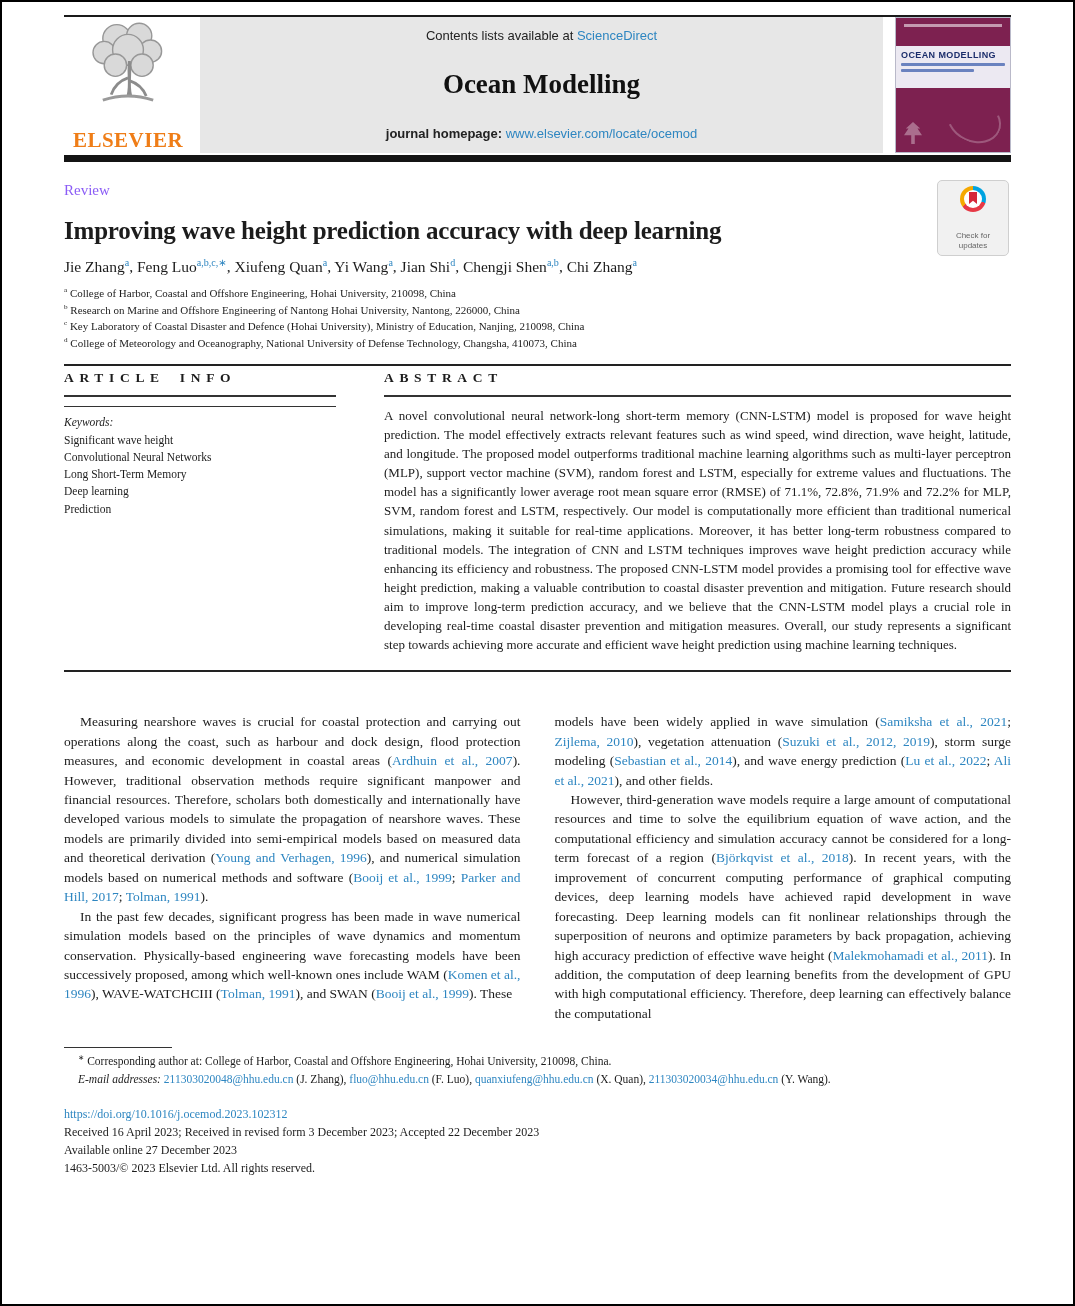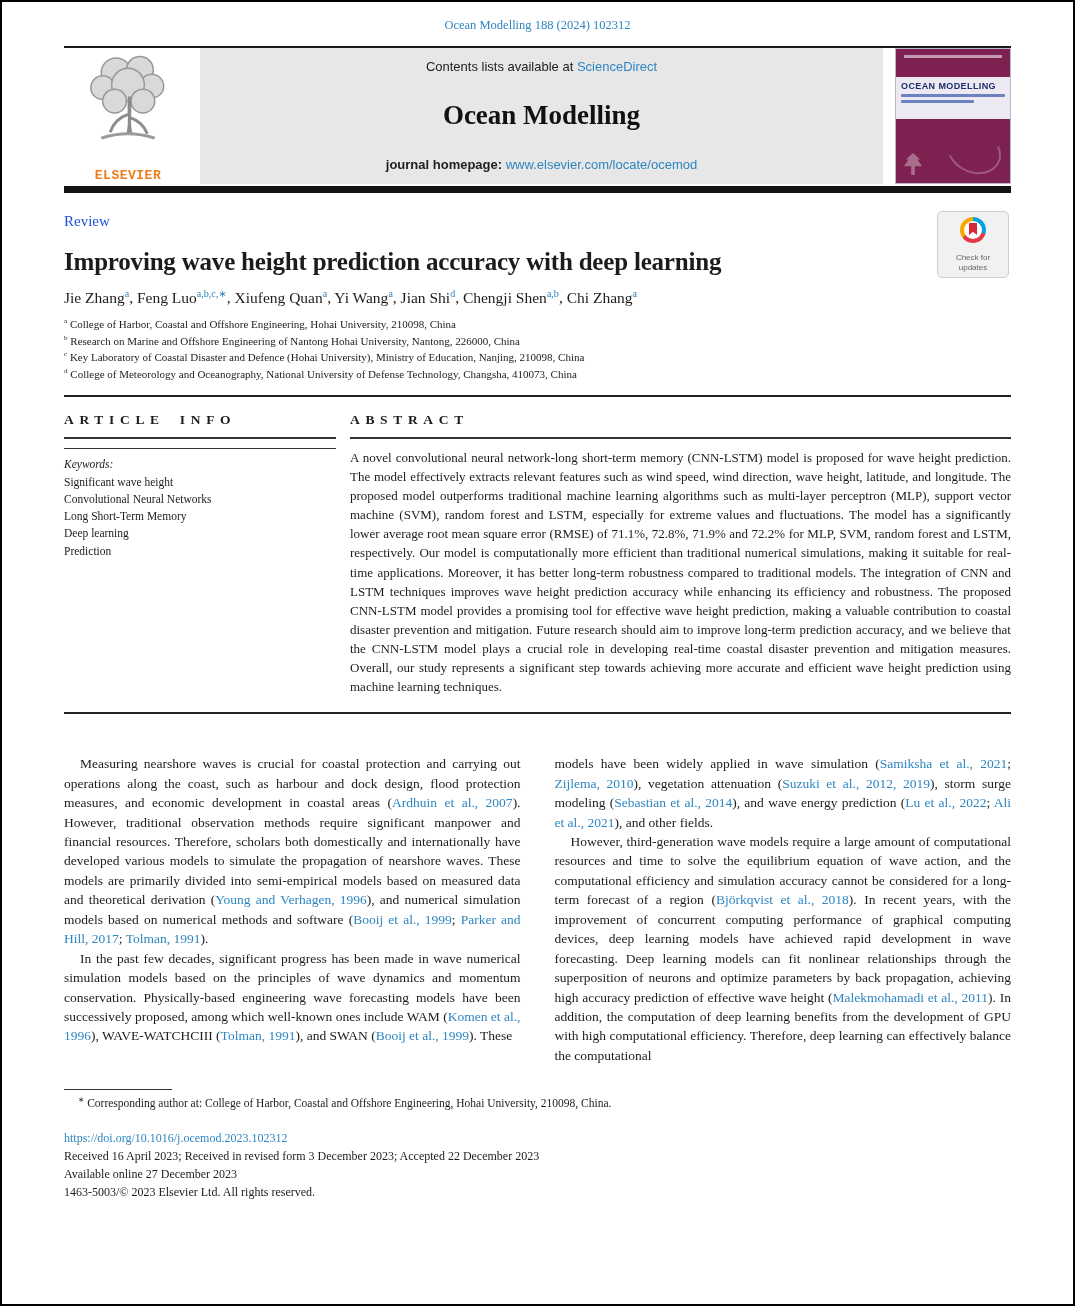--- a/index.html
+++ b/index.html
@@ -18,51 +18,51 @@
     font-family:"Liberation Serif", serif;color:var(--ink);background:#fff;
   }
   .lnk{color:var(--link);text-decoration:none;cursor:pointer;}
   sup{font-size:65%;color:var(--link);line-height:0;}
   .affils sup, .fn sup{color:var(--ink);}
 
   .top-ref{padding-top:16px;text-align:center;font-size:12.5px;color:var(--link);}
 
   .header-band{margin-top:13px;border-top:2px solid #1a1a1a;display:flex;height:138px;}
   .logo-col{width:128px;display:flex;flex-direction:column;align-items:center;justify-content:flex-end;padding:2px 0 2px;}
-  .els-word{font-family:Liberation Mono, monospace;font-weight:bold;font-size:13px;letter-spacing:.5px;color:var(--els-orange);line-height:1;margin-top:13px;}
+  .els-word{font-family:Liberation Serif, serif;font-weight:bold;font-size:21px;letter-spacing:.5px;color:var(--els-orange);line-height:1;margin-top:13px;}
   .center-box{flex:1;background:var(--hdr-gray);margin:0 12px 0 8px;display:flex;flex-direction:column;justify-content:space-between;text-align:center;padding:11px 6px 12px;}
   .contents-line{font-family:"Liberation Sans",sans-serif;font-size:13px;color:#222;}
   .jtitle{font-size:27px;font-weight:600;color:#111;}
   .homepage-line{font-family:"Liberation Sans",sans-serif;font-size:13px;color:#222;}
   .cover{width:116px;background:var(--cover-maroon);position:relative;border:1px solid #b9b9c9;}
   .cover-topline{position:absolute;top:6px;left:8px;right:8px;height:3px;background:rgba(255,255,255,.55);}
   .cover-band{position:absolute;top:28px;left:0;right:0;height:42px;background:#ece9f2;padding:4px 5px 0;}
   .cover-title{font-family:"Liberation Sans",sans-serif;font-weight:bold;font-size:9px;letter-spacing:.4px;color:var(--cover-navy);}
   .cover-bar{height:3px;background:#3f5fae;opacity:.75;margin-top:3px;border-radius:1px;}
   .cover-bar.short{width:70%;}
   .cover-swirl{position:absolute;bottom:10px;right:8px;width:56px;height:44px;border-radius:50%;border:2px solid rgba(255,255,255,.25);border-top-color:transparent;border-left-color:transparent;transform:rotate(25deg);}
   .cover-mark{position:absolute;bottom:8px;left:8px;width:18px;height:22px;background:rgba(255,255,255,.35);clip-path:polygon(50% 0,90% 30%,75% 30%,100% 60%,60% 60%,60% 100%,40% 100%,40% 60%,0 60%,25% 30%,10% 30%);}
   .black-bar{height:7px;background:#141414;margin-top:2px;}
 
   .review-row{margin-top:20px;position:relative;height:20px;}
-  .review-label{font-size:15px;color:#1d4ed8;}
+  .review-label{font-size:15px;color:#8b5cf6;}
   .badge{position:absolute;right:2px;top:-2px;width:72px;background:#f1f1f1;border:1px solid #cfcfcf;border-radius:5px;padding:5px 4px 4px;display:flex;flex-direction:column;align-items:center;cursor:pointer;}
   .cfu-icon{width:26px;height:26px;border-radius:50%;background:conic-gradient(#00a3e0 0 30%, #e63946 30% 65%, #f5a800 65% 100%);position:relative;display:flex;align-items:center;justify-content:center;}
   .cfu-inner{width:18px;height:18px;border-radius:50%;background:#fff;display:flex;align-items:flex-start;justify-content:center;}
   .cfu-bm{width:8px;height:12px;margin-top:2px;background:#d62839;clip-path:polygon(0 0,100% 0,100% 100%,50% 72%,0 100%);}
-  .badge-text{font-family:"Liberation Sans",sans-serif;font-size:8px;color:#666;text-align:center;line-height:1.25;margin-top:10px;}
+  .badge-text{font-family:"Liberation Sans",sans-serif;font-size:8px;color:#666;text-align:center;line-height:1.25;margin-top:19px;}
 
   .title{font-size:25px;font-weight:700;margin:15px 0 0;letter-spacing:-.2px;}
   .authors{margin-top:13px;font-size:15.5px;}
   .affils{margin-top:9px;font-size:11px;line-height:1.5;}
   .affils div{white-space:nowrap;}
 
   .rule-heavy{border:none;border-top:2px solid #222;margin:13px 0 0;}
 
-  .info-abs{display:flex;gap:14px;padding-top:13px;}
+  .info-abs{display:flex;gap:48px;padding-top:2px;}
   .info-col{width:272px;flex:none;font-size:11.5px;line-height:1.5;}
   .abs-col{flex:1;font-size:13px;line-height:1.47;text-align:justify;}
   .col-heading{font-size:13.5px;font-weight:600;letter-spacing:.42em;word-spacing:.45em;}
   .head-rule{border:none;border-top:2px solid #333;margin:7px 0 9px;}
   .mid-rule{border:none;border-top:1.5px solid #333;margin:8px 0 7px;}
   .kw-label{font-style:italic;}
   .abs-col p{margin:0;}
 
   .body-cols{display:flex;gap:34px;margin-top:40px;font-size:13.5px;line-height:1.44;text-align:justify;}
   .body-cols .col{flex:1;min-width:0;}
@@ -74,21 +74,20 @@
   .fn-rule{width:108px;border:none;border-top:1px solid #333;margin:0 0 5px;}
   .fn .line1{padding-left:14px;}
 
   .footer{margin-top:16px;font-size:12px;line-height:1.5;}
 </style>
 </head>
 <body>
 
 <div class="page">
 
-  <div class="top-ref">Ocean Modelling 188 (2024) 102312</div>
 
   <div class="header-band">
     <div class="logo-col">
       <svg width="92" height="104" viewBox="0 0 60 70">
         <g fill="#d9d9d9" stroke="#979797" stroke-width="1">
           <circle cx="22" cy="14" r="10"></circle>
             <circle cx="38" cy="12" r="9"></circle>
           <circle cx="13" cy="24" r="8"></circle>
             <circle cx="46" cy="23" r="8"></circle>
           <circle cx="30" cy="22" r="11"></circle>
@@ -176,20 +175,21 @@
     </div>
     <div class="col">
       <p><span>models have been widely applied in wave simulation (</span><a class="lnk">Samiksha et al., 2021</a><span>; </span><a class="lnk">Zijlema, 2010</a><span>), vegetation attenuation (</span><a class="lnk">Suzuki et al., 2012, 2019</a><span>), storm surge modeling (</span><a class="lnk">Sebastian et al., 2014</a><span>), and wave energy prediction (</span><a class="lnk">Lu et al., 2022</a><span>; </span><a class="lnk">Ali et al., 2021</a><span>), and other fields.</span></p>
       <p class="ind"><span>However, third-generation wave models require a large amount of computational resources and time to solve the equilibrium equation of wave action, and the computational efficiency and simulation accuracy cannot be considered for a long-term forecast of a region (</span><a class="lnk">Björkqvist et al., 2018</a><span>). In recent years, with the improvement of concurrent computing performance of graphical computing devices, deep learning models have achieved rapid development in wave forecasting. Deep learning models can fit nonlinear relationships through the superposition of neurons and optimize parameters by back propagation, achieving high accuracy prediction of effective wave height (</span><a class="lnk">Malekmohamadi et al., 2011</a><span>). In addition, the computation of deep learning benefits from the development of GPU with high computational efficiency. Therefore, deep learning can effectively balance the computational</span></p>
     </div>
   </div>
 
   <div class="fn">
     <hr class="fn-rule">
     <div class="line1"><sup>∗</sup><span> Corresponding author at: College of Harbor, Coastal and Offshore Engineering, Hohai University, 210098, China.</span></div>
+    <div class="line1"><span style="font-style: italic;">E-mail addresses: </span><a class="lnk">211303020048@hhu.edu.cn</a><span> (J. Zhang), </span><a class="lnk">fluo@hhu.edu.cn</a><span> (F. Luo), </span><a class="lnk">quanxiufeng@hhu.edu.cn</a><span> (X. Quan), </span><a class="lnk">211303020034@hhu.edu.cn</a><span> (Y. Wang).</span></div>
   </div>
 
   <div class="footer">
     <div><a class="lnk">https://doi.org/10.1016/j.ocemod.2023.102312</a></div>
     <div>Received 16 April 2023; Received in revised form 3 December 2023; Accepted 22 December 2023</div>
     <div>Available online 27 December 2023</div>
     <div>1463-5003/© 2023 Elsevier Ltd. All rights reserved.</div>
   </div>
 
 </div>

